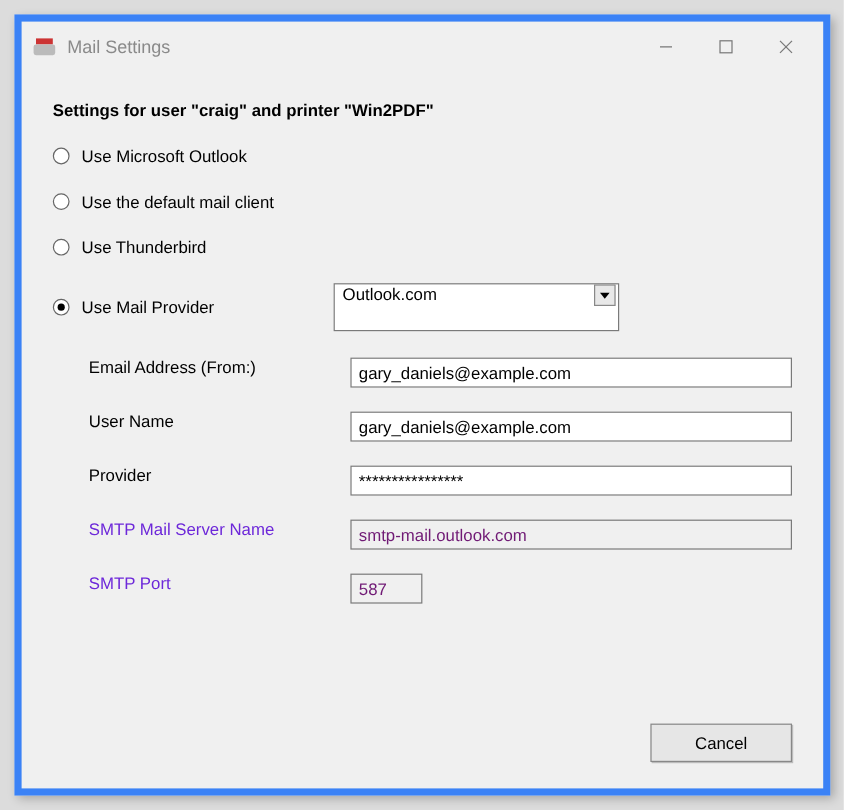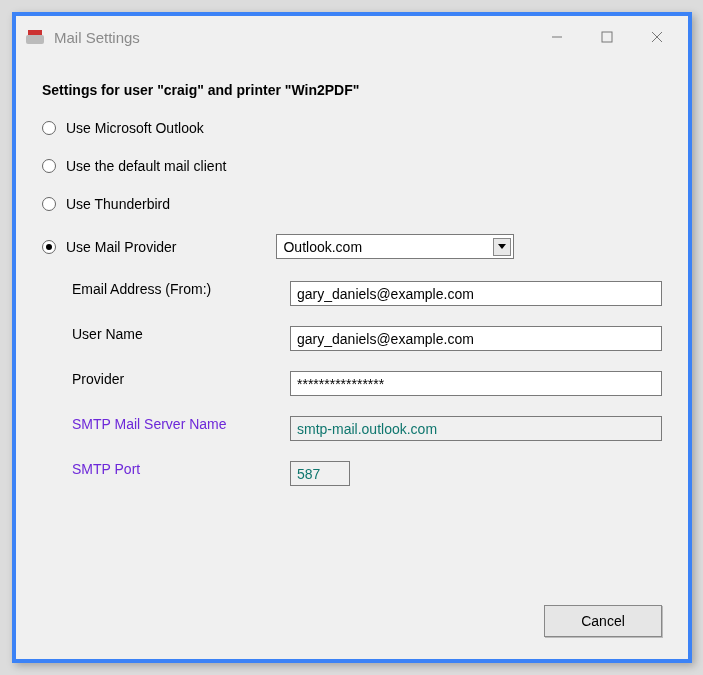--- a/index.html
+++ b/index.html
@@ -7,21 +7,21 @@
     margin: 0;
     padding: 12px;
     background: #dcdcdc;
     font-family: Arial, sans-serif;
     font-size: 13px;
   }
   .window {
     width: 680px;
     height: 651px;
     background: #f0f0f0;
-    border: 4px solid #3b82f6;
+    border: 6px solid #3b82f6;
     box-shadow: 3px 3px 8px rgba(0,0,0,0.25);
     display: flex;
     flex-direction: column;
   }
   .titlebar {
     height: 42px;
     display: flex;
     align-items: center;
     padding: 0 6px 0 10px;
     color: #8a8a8a;
@@ -71,22 +71,22 @@
   .radio.checked::after {
     content:"";width:6px;height:6px;border-radius:50%;background:#000;display:block;
   }
   .radio-label { font-size:14px; }
   .select-wrap {
     margin-left:auto;
     width:238px;
     display:flex;
   }
   .select {
-    width:238px;height:25px;border:1px solid #7a7a7a;background:#fff;
-    display:flex;align-items:center;padding:0 2px 0 6px;font-size:14px;
+    width:238px;height:40px;border:1px solid #7a7a7a;background:#fff;
+    display:flex;padding:0 2px 0 6px;font-size:14px;
   }
   .select .sel-text { flex:1; }
   .select .sel-btn {
     width:18px;height:18px;border:1px solid #888;background:#e8e8e8;
     display:flex;align-items:center;justify-content:center;
   }
   .select .sel-btn::after {
     content:"";border-left:4px solid transparent;border-right:4px solid transparent;
     border-top:5px solid #000;display:block;
   }
@@ -97,21 +97,21 @@
   .field-label {
     width:218px;font-size:14px;
   }
   .field-label.disabled { color:#6d28d9; }
   .textfield {
     flex:1;height:25px;border:1px solid #7a7a7a;background:#fff;
     padding:0 6px;font-size:14px;font-family:Arial,sans-serif;
     outline:none;
   }
   .textfield.disabled {
-    background:#f0f0f0;color:#0f766e;
+    background:#f0f0f0;color:#701a75;
   }
   .textfield.short { flex:0 0 60px; width:60px; }
   .buttons {
     position:absolute;right:26px;bottom:22px;display:flex;gap:28px;
   }
   .btn {
     width:118px;height:32px;border:1px solid #888;background:#e6e6e6;
     font-size:14px;font-family:Arial,sans-serif;
     box-shadow:1px 1px 0 #bbb;
   }

